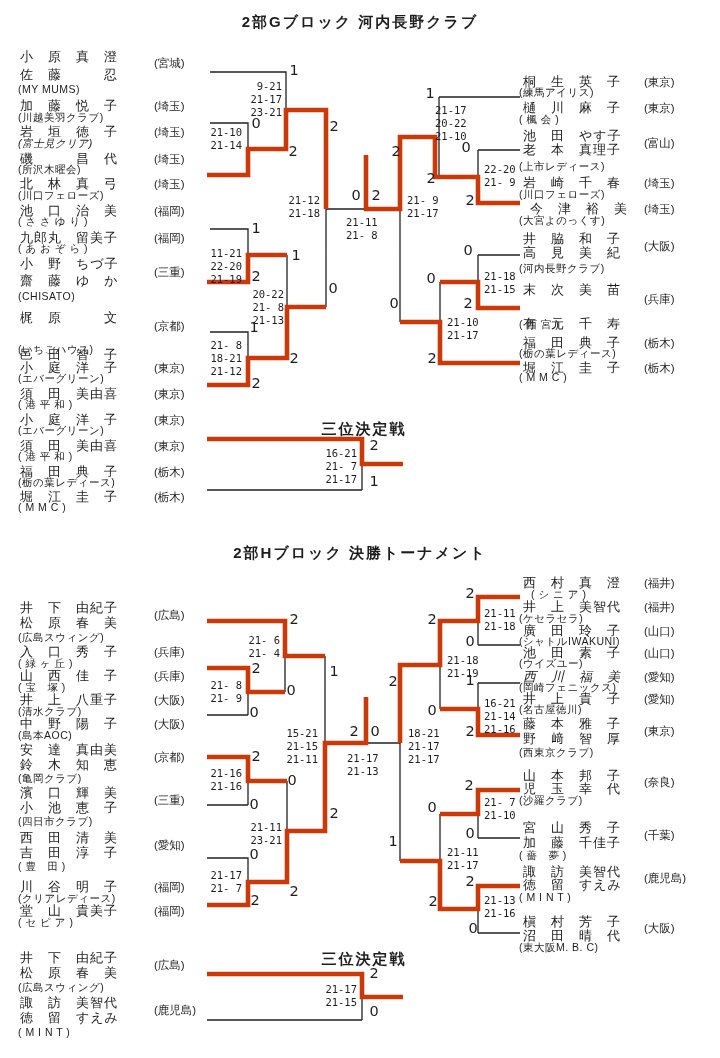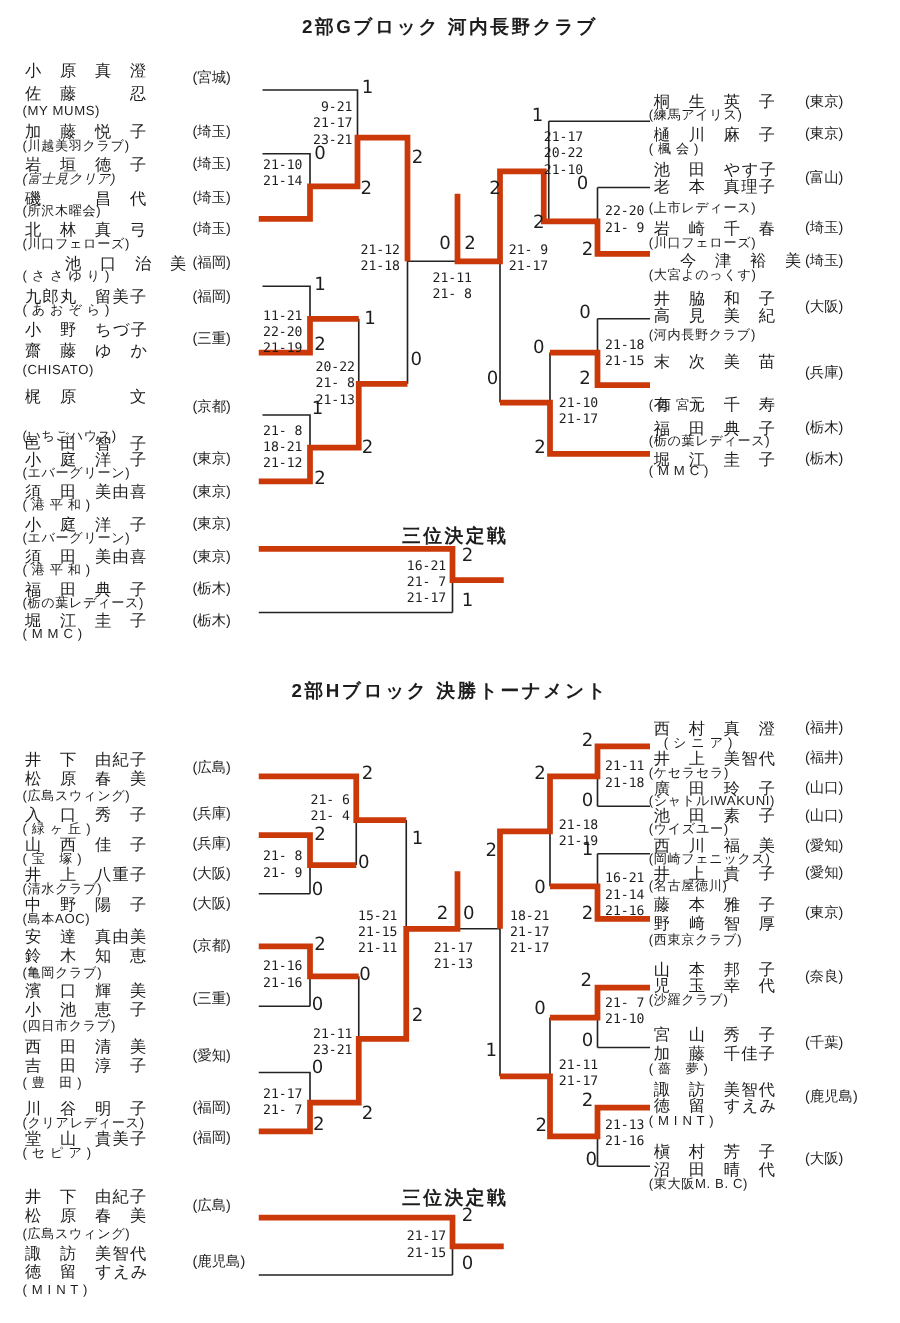--- a/index.html
+++ b/index.html
@@ -52,38 +52,38 @@
   <div class="title" id="g-third-title" style="left: 364px; top: 429px;">三位決定戦</div>
   <div class="title" id="h-title" style="left: 360px; top: 553px;">2部Hブロック 決勝トーナメント</div>
   <div class="title" id="h-third-title" style="left: 364px; top: 959px;">三位決定戦</div>
 
 <div class="lb names" style="left: 20px; top: 57px;">小　原　真　澄</div>
     <div class="lb names" style="left: 20px; top: 75px;">佐　藤　　　忍</div>
     <div class="lb names" style="left: 20px; top: 106px;">加　藤　悦　子</div>
     <div class="lb names" style="left: 20px; top: 132px;">岩　垣　徳　子</div>
     <div class="lb names" style="left: 20px; top: 159px;">磯　　　昌　代</div>
     <div class="lb names" style="left: 20px; top: 184px;">北　林　真　弓</div>
-    <div class="lb names" style="left: 20px; top: 211px; margin-left: 32px;">池　口　治　美</div>
+    <div class="lb names" style="left: 20px; top: 211px;">池　口　治　美</div>
     <div class="lb names" style="left: 20px; top: 238px;">九郎丸　留美子</div>
     <div class="lb names" style="left: 20px; top: 264px;">小　野　ちづ子</div>
     <div class="lb names" style="left: 20px; top: 281px;">齋　藤　ゆ　か</div>
     <div class="lb names" style="left: 20px; top: 318px;">梶　原　　　文</div>
     <div class="lb names" style="left: 20px; top: 355px;">邑　田　智　子</div>
     <div class="lb names" style="left: 20px; top: 368px;">小　庭　洋　子</div>
     <div class="lb names" style="left: 20px; top: 394px;">須　田　美由喜</div>
     <div class="lb names" style="left: 20px; top: 420px;">小　庭　洋　子</div>
     <div class="lb names" style="left: 20px; top: 446px;">須　田　美由喜</div>
     <div class="lb names" style="left: 20px; top: 472px;">福　田　典　子</div>
     <div class="lb names" style="left: 20px; top: 497px;">堀　江　圭　子</div>
     <div class="lb names" style="left: 523px; top: 82px;">桐　生　英　子</div>
     <div class="lb names" style="left: 523px; top: 108px;">樋　川　麻　子</div>
     <div class="lb names" style="left: 523px; top: 136px;">池　田　やす子</div>
     <div class="lb names" style="left: 523px; top: 150px;">老　本　真理子</div>
     <div class="lb names" style="left: 523px; top: 183px;">岩　崎　千　春</div>
-    <div class="lb names" style="left: 544px; top: 209px;">今　津　裕　美</div>
+    <div class="lb names" style="left: 530px; top: 209px;">今　津　裕　美</div>
     <div class="lb names" style="left: 523px; top: 239px;">井　脇　和　子</div>
     <div class="lb names" style="left: 523px; top: 253px;">高　見　美　紀</div>
     <div class="lb names" style="left: 523px; top: 290px;">末　次　美　苗</div>
     <div class="lb names" style="left: 523px; top: 324px;">有　元　千　寿</div>
     <div class="lb names" style="left: 523px; top: 343px;">福　田　典　子</div>
     <div class="lb names" style="left: 523px; top: 368px;">堀　江　圭　子</div>
     <div class="lb clubs" style="left: 18px; top: 90px;">(MY MUMS)</div>
     <div class="lb clubs" style="left: 18px; top: 118px;">(川越美羽クラブ)</div>
     <div class="lb clubs" style="left: 18px; top: 144px; font-style: italic;">(富士見クリア)</div>
     <div class="lb clubs" style="left: 18px; top: 170px;">(所沢木曜会)</div>
@@ -203,21 +203,21 @@
     <div class="lb names" style="left: 20px; top: 887px;">川　谷　明　子</div>
     <div class="lb names" style="left: 20px; top: 911px;">堂　山　貴美子</div>
     <div class="lb names" style="left: 20px; top: 958px;">井　下　由紀子</div>
     <div class="lb names" style="left: 20px; top: 973px;">松　原　春　美</div>
     <div class="lb names" style="left: 20px; top: 1003px;">諏　訪　美智代</div>
     <div class="lb names" style="left: 20px; top: 1018px;">徳　留　すえみ</div>
     <div class="lb names" style="left: 523px; top: 583px;">西　村　真　澄</div>
     <div class="lb names" style="left: 523px; top: 607px;">井　上　美智代</div>
     <div class="lb names" style="left: 523px; top: 631px;">廣　田　玲　子</div>
     <div class="lb names" style="left: 523px; top: 653px;">池　田　素　子</div>
-    <div class="lb names" style="left: 523px; top: 677px;">西　川　福　美</div>
+    <div class="lb names" style="left: 523px; top: 677px; font-style: italic;">西　川　福　美</div>
     <div class="lb names" style="left: 523px; top: 699px;">井　上　貴　子</div>
     <div class="lb names" style="left: 523px; top: 724px;">藤　本　雅　子</div>
     <div class="lb names" style="left: 523px; top: 739px;">野　﨑　智　厚</div>
     <div class="lb names" style="left: 523px; top: 776px;">山　本　邦　子</div>
     <div class="lb names" style="left: 523px; top: 789px;">児　玉　幸　代</div>
     <div class="lb names" style="left: 523px; top: 828px; text-align: center;">宮　山　秀　子</div>
     <div class="lb names" style="left: 523px; top: 843px;">加　藤　千佳子</div>
     <div class="lb names" style="left: 523px; top: 872px;">諏　訪　美智代</div>
     <div class="lb names" style="left: 523px; top: 885px;">徳　留　すえみ</div>
     <div class="lb names" style="left: 523px; top: 922px;">槇　村　芳　子</div>

